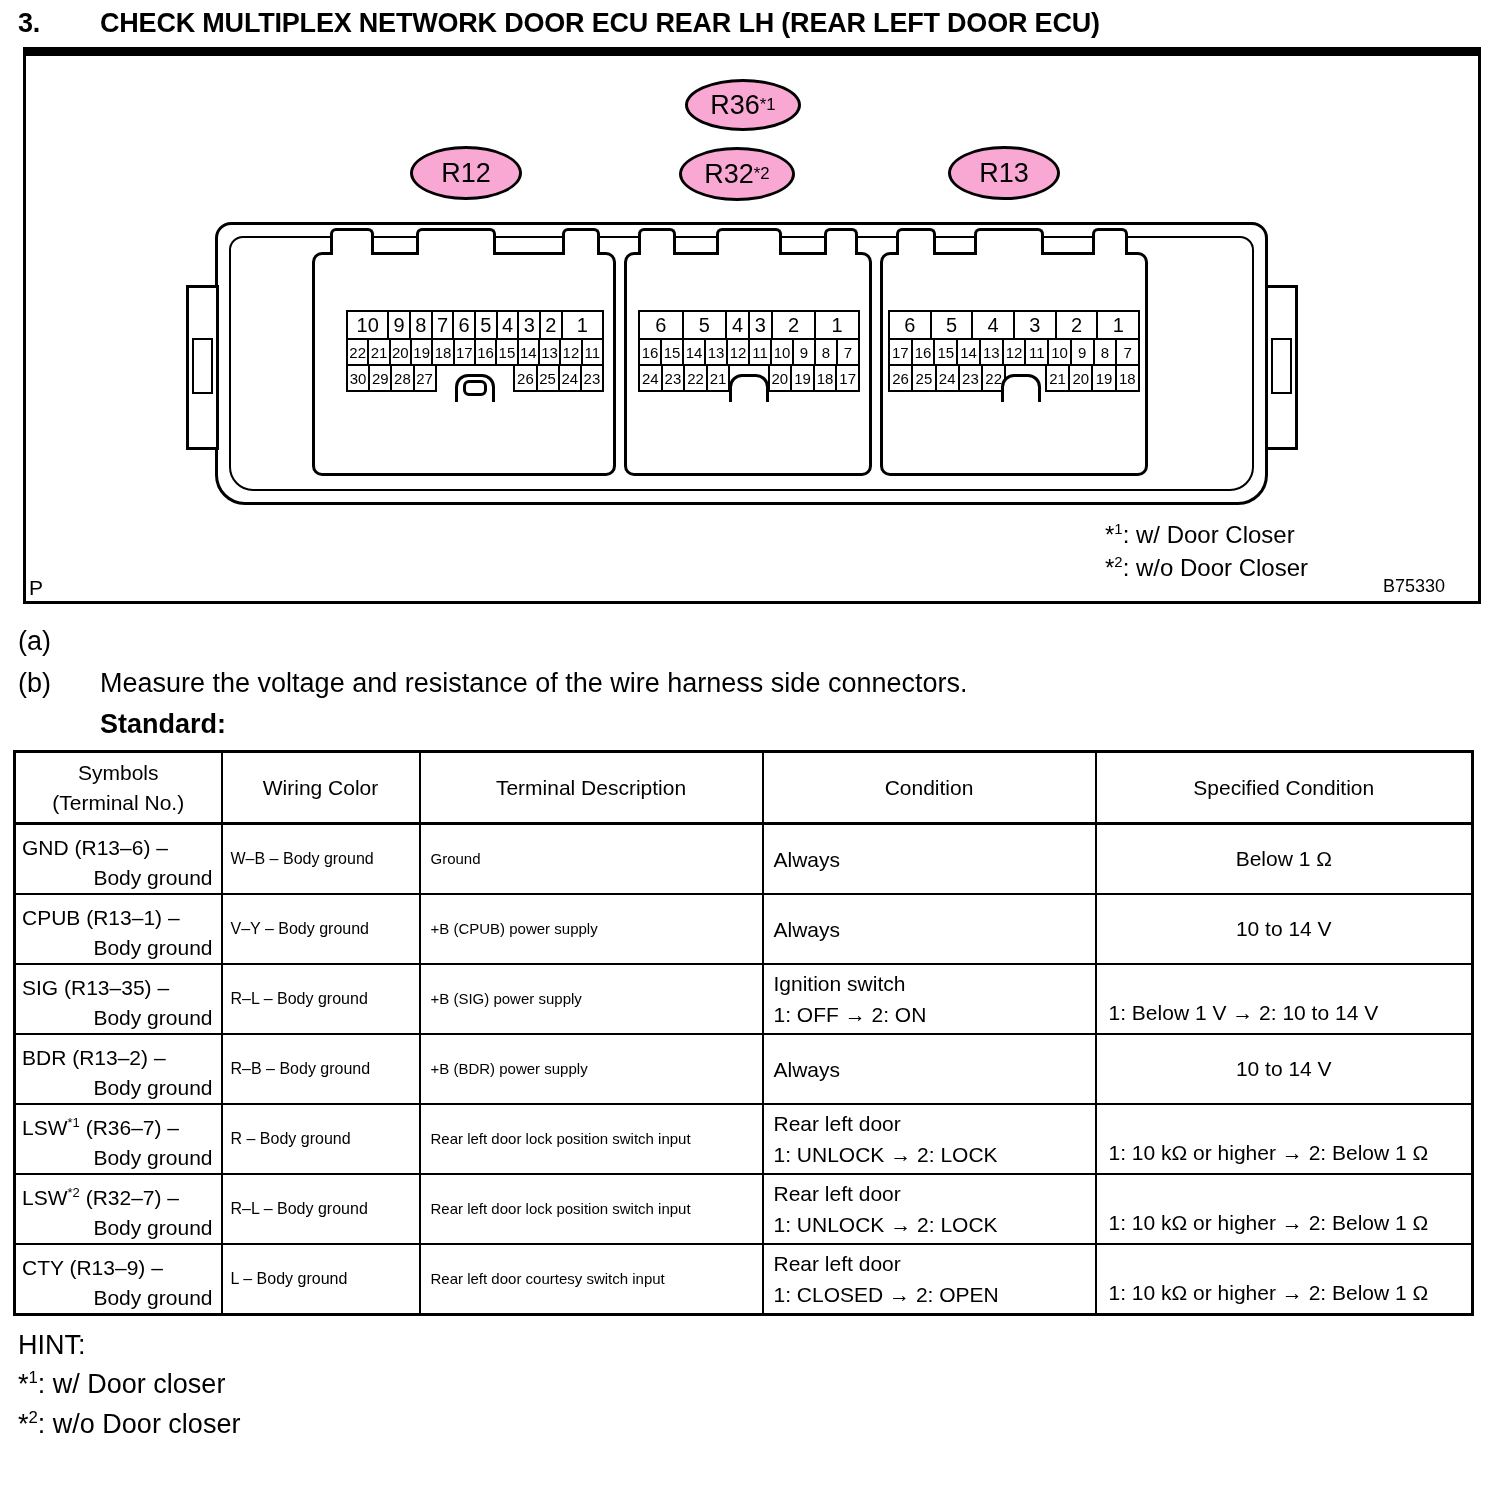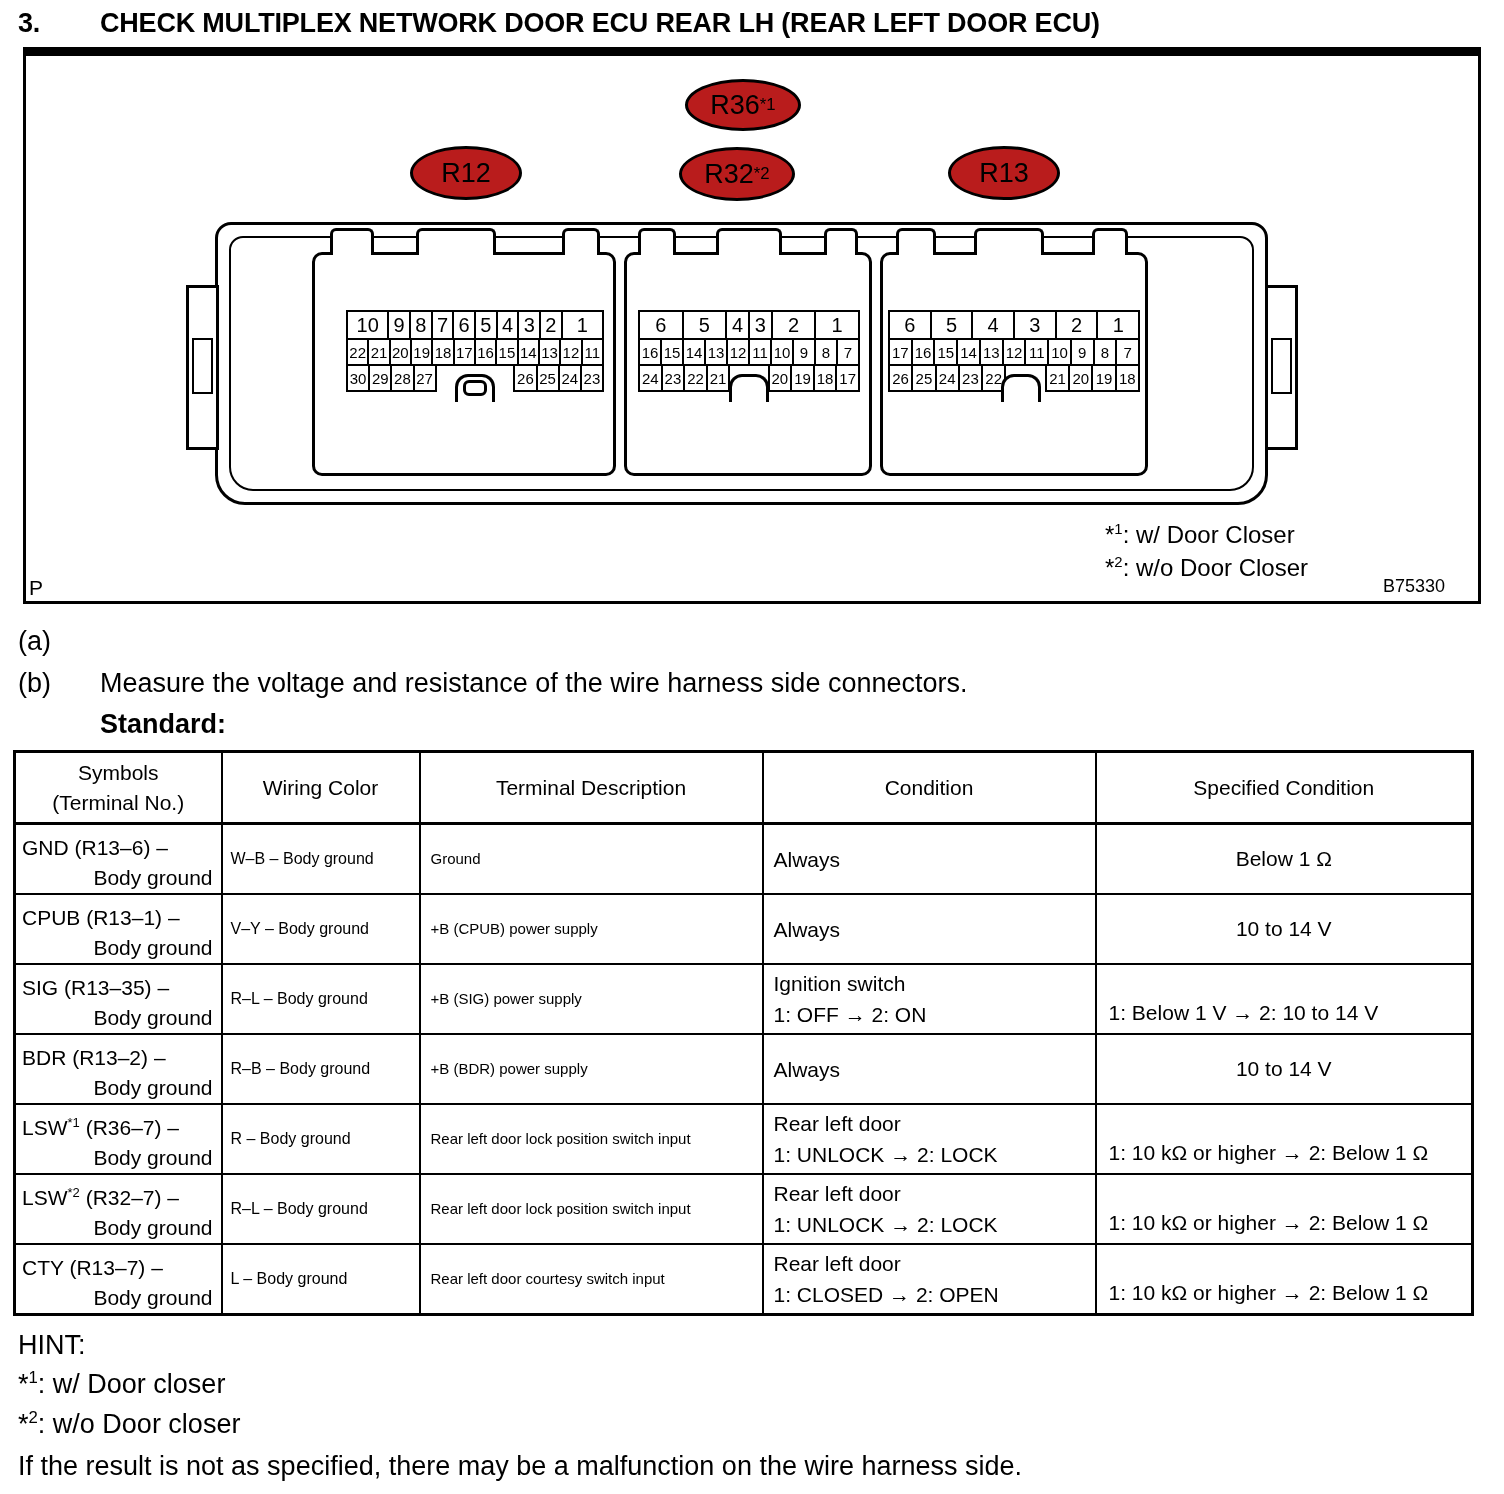--- a/index.html
+++ b/index.html
@@ -10,21 +10,21 @@
 
   
   .doc-title { display:flex; margin-left:18px; font-size:27px; font-weight:bold; letter-spacing:-0.2px; }
   .doc-title .num { width:82px; }
 
   
   .fig { position:relative; width:1458px; height:557px; margin:8px 0 0 23px;
          border:3px solid #000; border-top-width:9px; background:#fff; }
   .oval { position:absolute; border:3px solid #000; border-radius:50%;
           display:flex; align-items:center; justify-content:center;
-          font-size:27px; background:#b91c1c; z-index:6; }
+          font-size:27px; background:#f9a8d4; z-index:6; }
   .housing-body { position:absolute; left:189px; top:166px; width:1053px; height:283px;
           border:3px solid #000; border-radius:16px 16px 30px 30px; background:#fff; }
   .housing-inner { position:absolute; left:203px; top:180px; width:1025px; height:255px;
           border:2px solid #000; border-radius:14px 14px 24px 24px; }
   .wing { position:absolute; top:229px; width:33px; height:165px; border:3px solid #000; background:#fff; }
   .wing-slot { position:absolute; top:282px; width:21px; height:56px; border:2px solid #000; }
   .section { position:absolute; top:196px; height:224px; border:3px solid #000; border-radius:10px; background:#fff; }
   .bump { position:absolute; top:172px; height:27px; border:3px solid #000; border-bottom:none;
           border-radius:6px 6px 0 0; background:#fff; z-index:2; }
   .pin-grid { position:absolute; z-index:3; }
@@ -342,32 +342,31 @@
         <td class="c-wire">R–L – Body ground</td>
         <td class="c-desc">Rear left door lock position switch input</td>
         <td class="c-cond">
           <div>Rear left door</div>
           <div>1: UNLOCK → 2: LOCK</div>
         </td>
         <td class="c-spec spec-low">1: 10 kΩ or higher → 2: Below 1 Ω</td>
       </tr>
       <tr>
         <td class="c-sym">
-          <div class="sym-l1"><span>CTY</span><span> (R13–7) –</span></div>
+          <div class="sym-l1"><span>CTY</span><span> (R13–9) –</span></div>
           <div class="sym-l2">Body ground</div>
         </td>
         <td class="c-wire">L – Body ground</td>
         <td class="c-desc">Rear left door courtesy switch input</td>
         <td class="c-cond">
           <div>Rear left door</div>
           <div>1: CLOSED → 2: OPEN</div>
         </td>
         <td class="c-spec spec-low">1: 10 kΩ or higher → 2: Below 1 Ω</td>
       </tr>
     </tbody>
 </table>
 
 <div class="hint">
   <div class="hint-title">HINT:</div>
   <div class="hint-note"><span>*</span><sup>1</sup><span>: w/ Door closer</span></div>
   <div class="hint-note"><span>*</span><sup>2</sup><span>: w/o Door closer</span></div>
-  <div class="hint-final">If the result is not as specified, there may be a malfunction on the wire harness side.</div>
 </div>
 
 </body></html>

